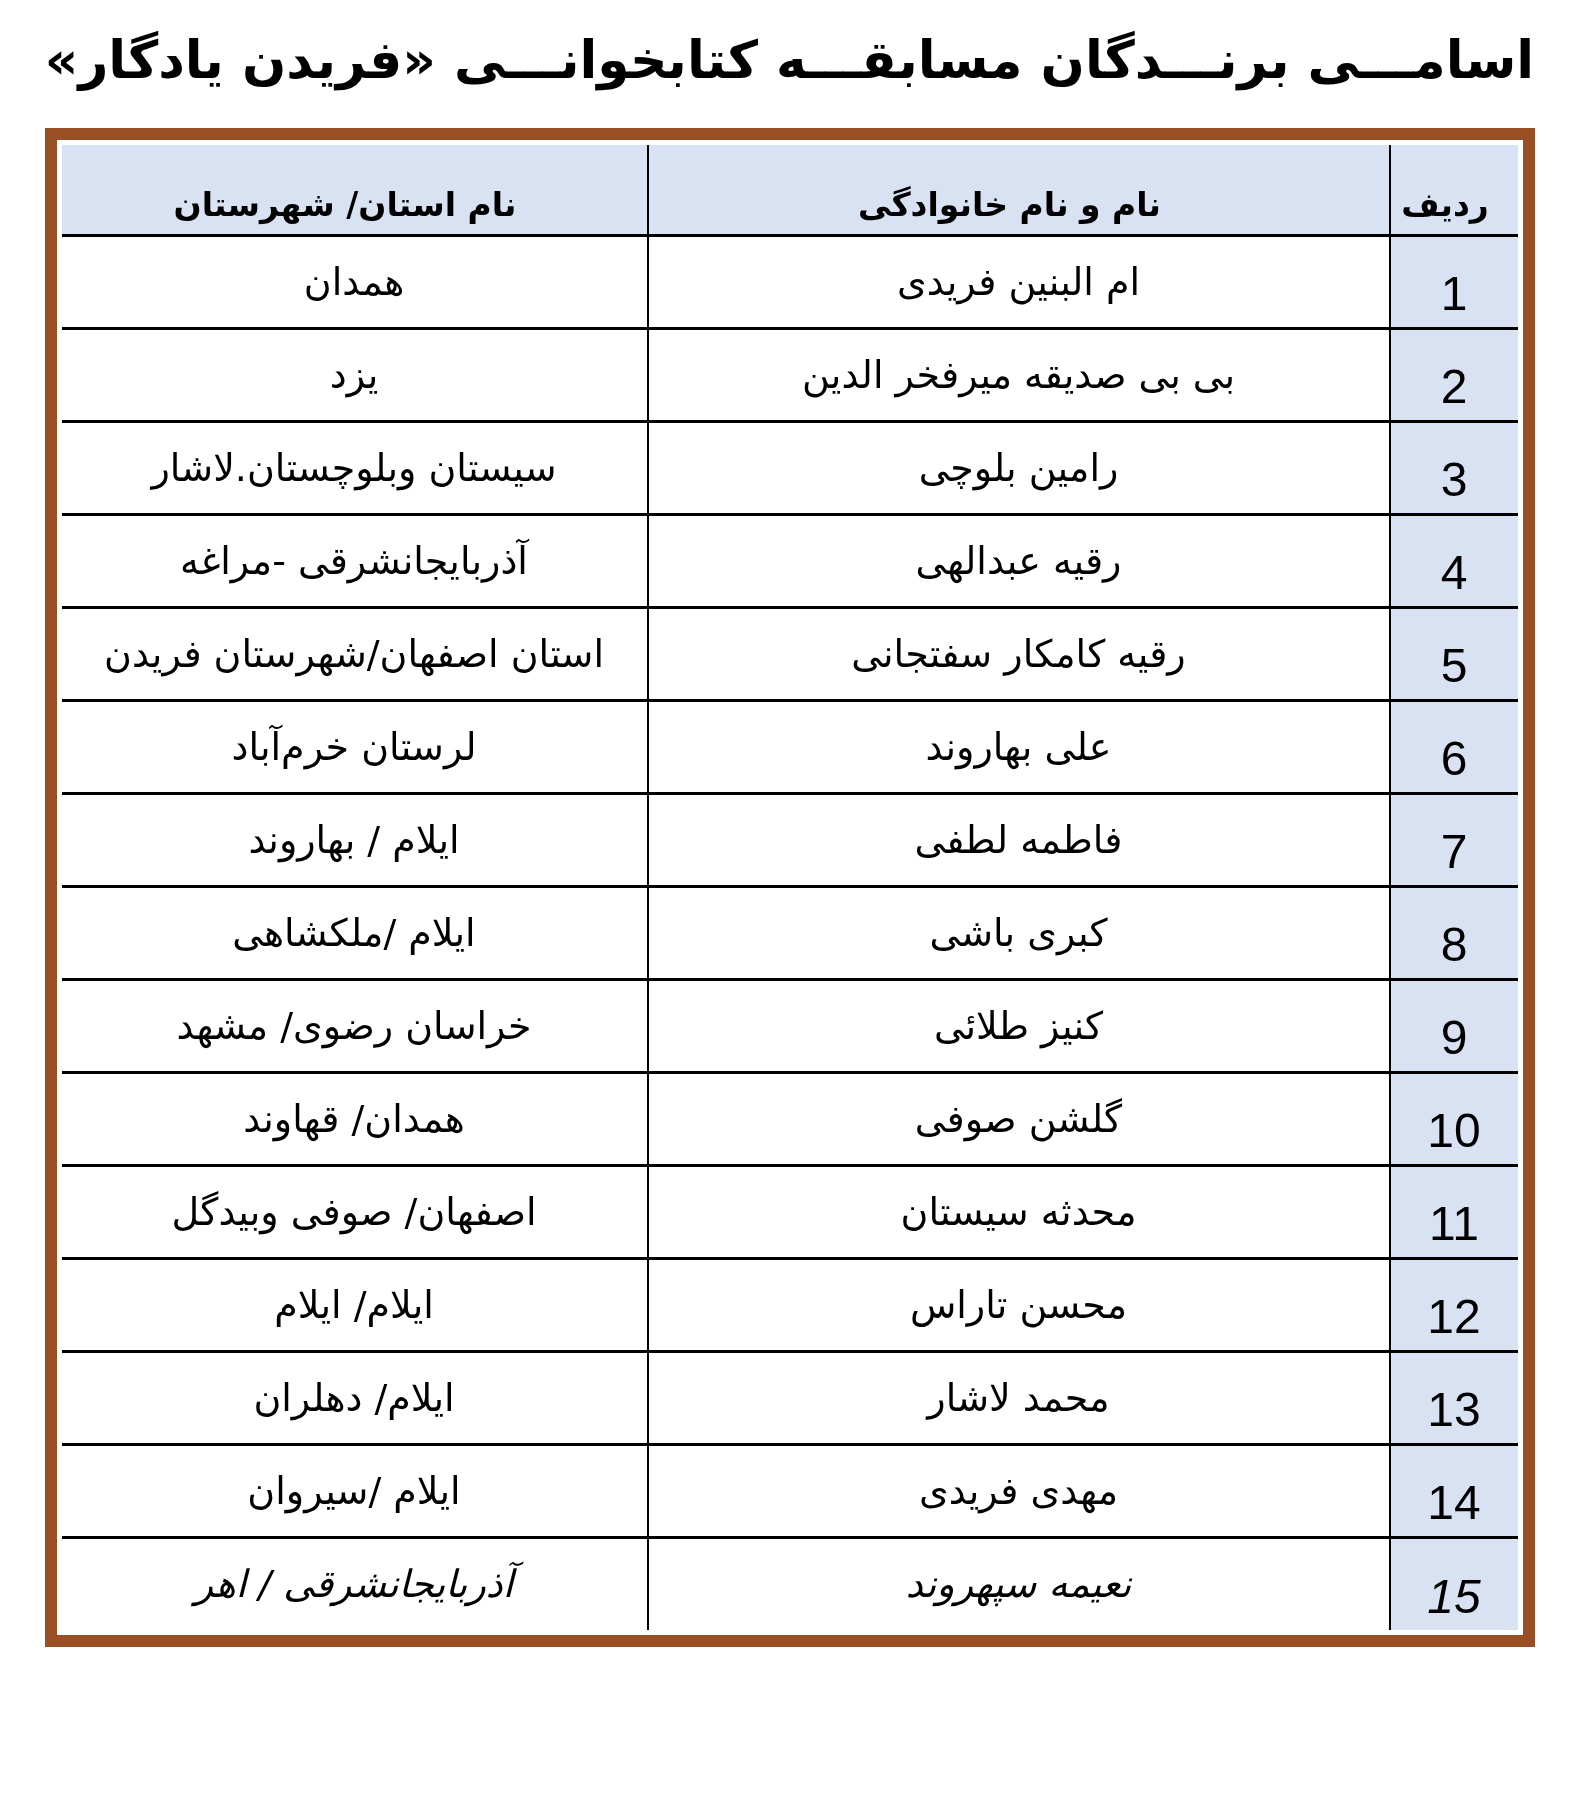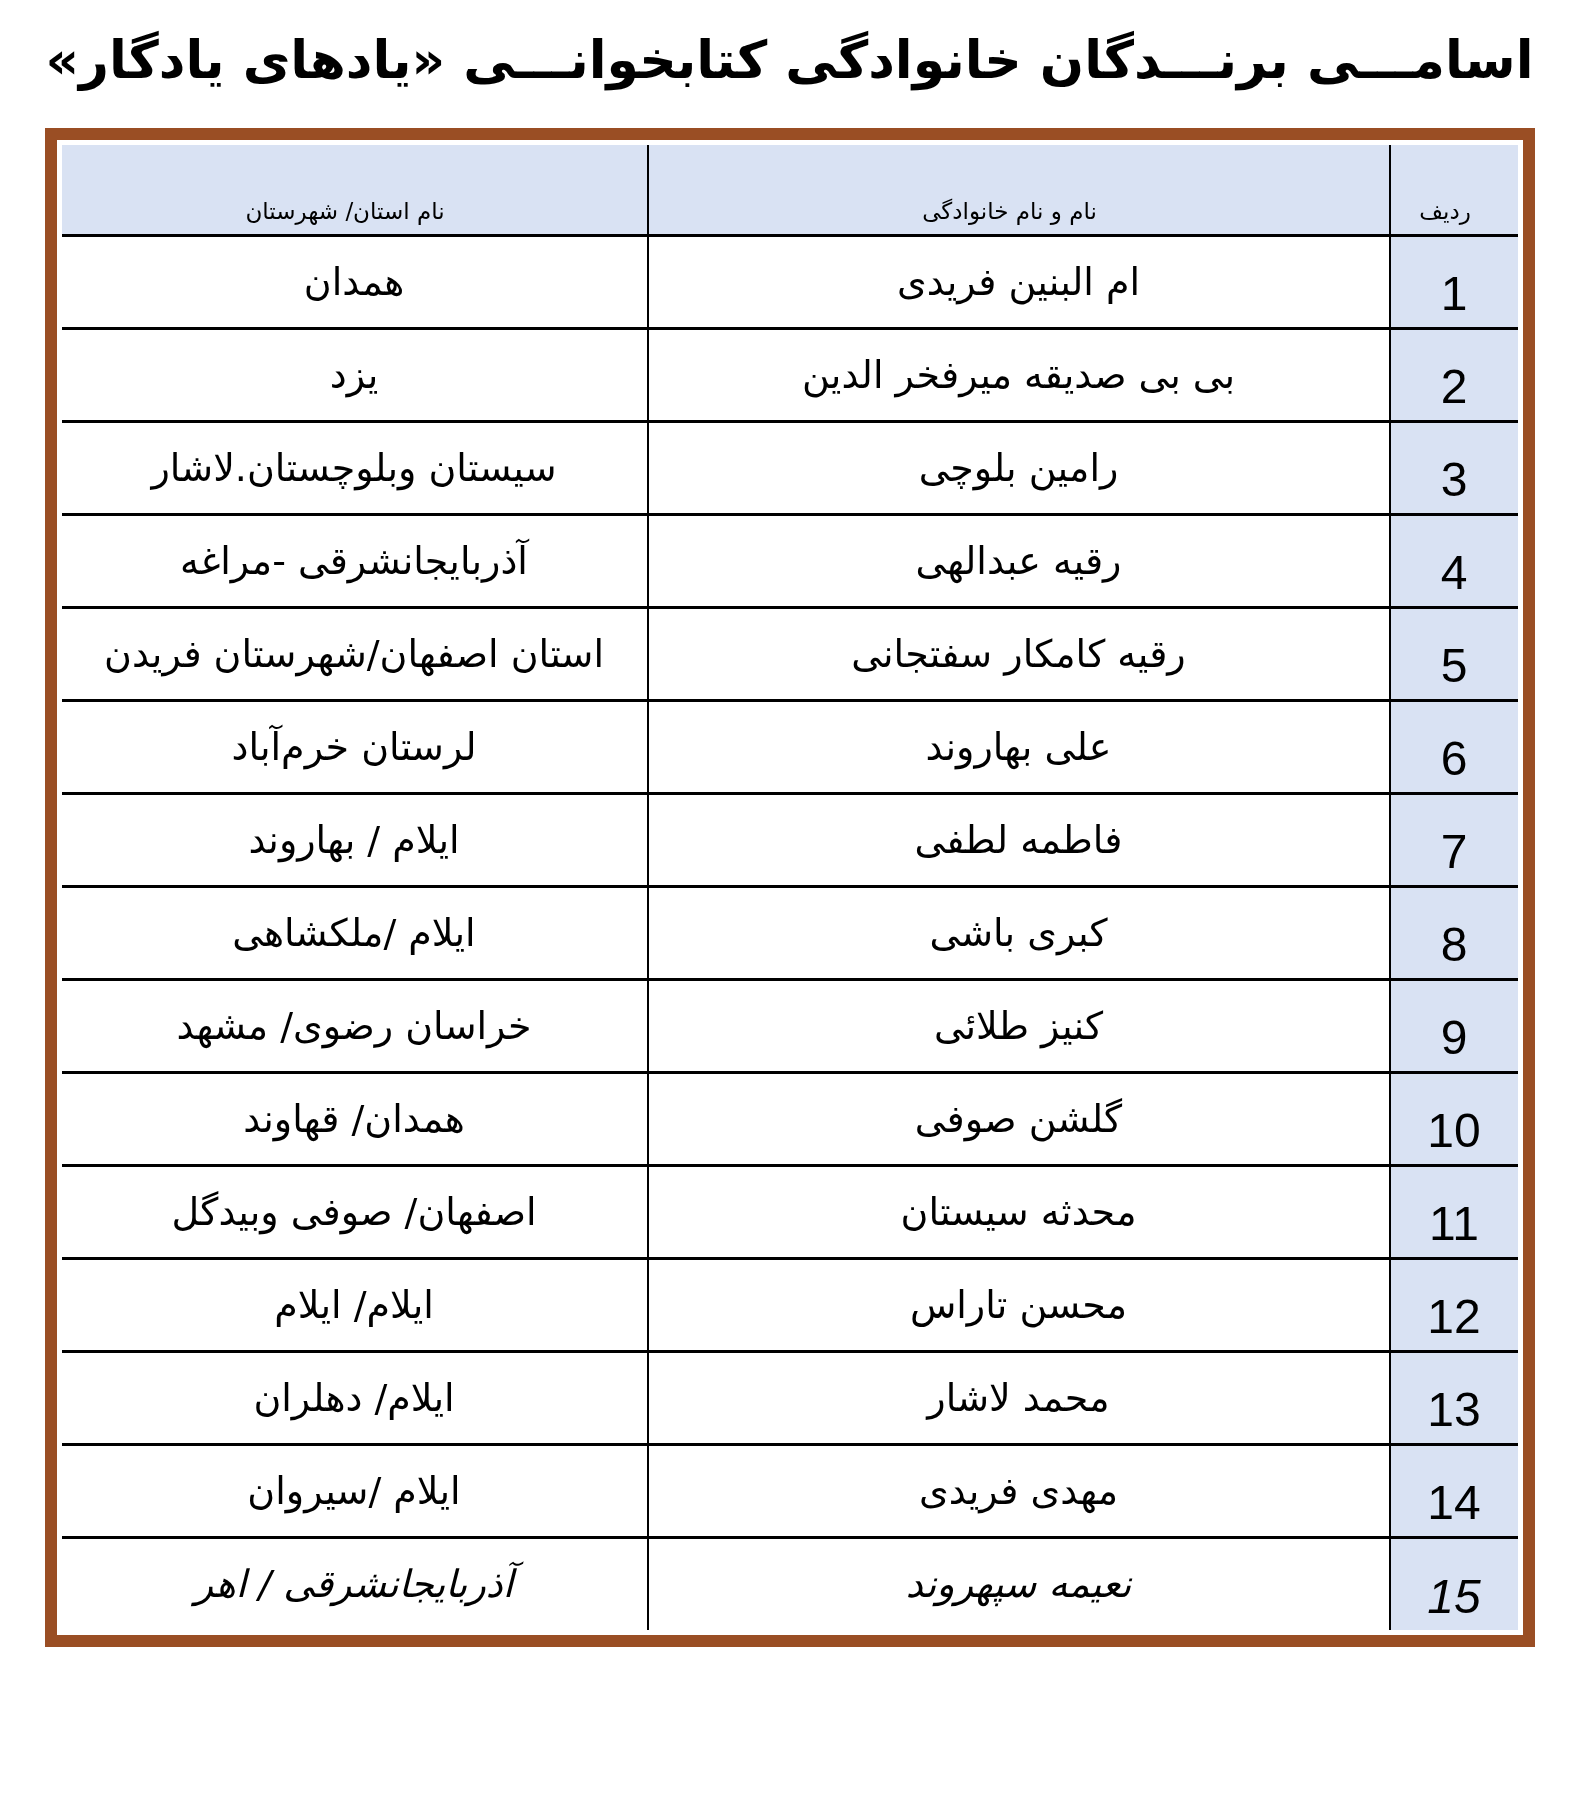--- a/index.html
+++ b/index.html
@@ -53,22 +53,22 @@
   thead tr th { border-top: none; }
   tbody tr:last-child td { border-bottom: none; font-style: italic; }
   tr > *:first-child { border-right: none; }
   tr > *:last-child { border-left: none; }
 
   th {
     background: var(--header-blue);
     height: 90px;
     vertical-align: bottom;
     padding: 0 24px 10px 6px;
-    font-size: 23px;
-    font-weight: normal;
+    font-size: 33px;
+    font-weight: bold;
   }
   td {
     height: 93px;
     vertical-align: middle;
     padding: 4px 10px;
     font-size: 38px;
     margin-top: 44px;
   }
   col.c-radif { width: 128px; }
   col.c-name  { width: 742px; }
@@ -80,21 +80,21 @@
     font-size: 48px;
     vertical-align: bottom;
     padding-bottom: 6px;
   }
 </style>
 </head>
 <body>
 
 <div class="page">
 
-  <h1 class="page-title">اسامـــی برنـــدگان خانوادگی کتابخوانـــی «یادهای یادگار»</h1>
+  <h1 class="page-title">اسامـــی برنـــدگان مسابقـــه کتابخوانـــی «فریدن یادگار»</h1>
 
   <div class="table-frame">
     <table class="winners">
       <colgroup>
         <col class="c-radif">
         <col class="c-name">
         <col class="c-prov">
       </colgroup>
       <thead>
         <tr>

